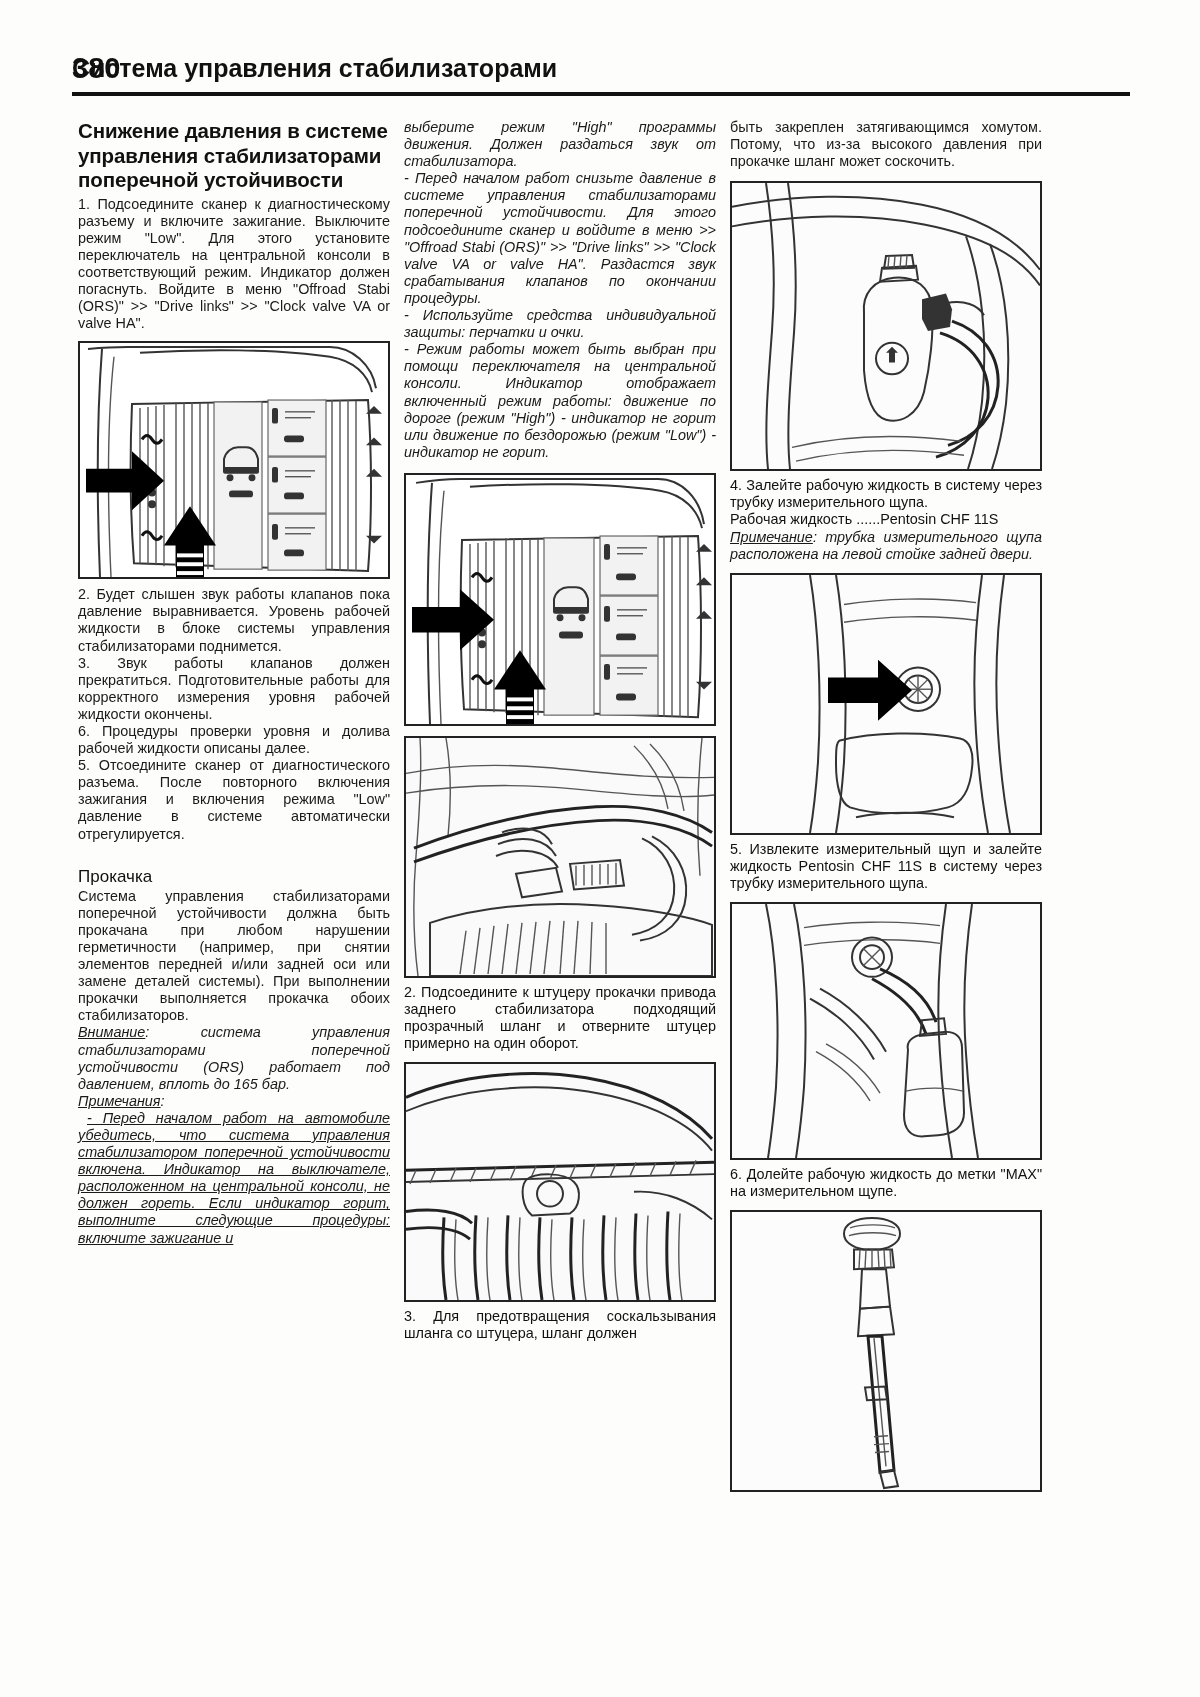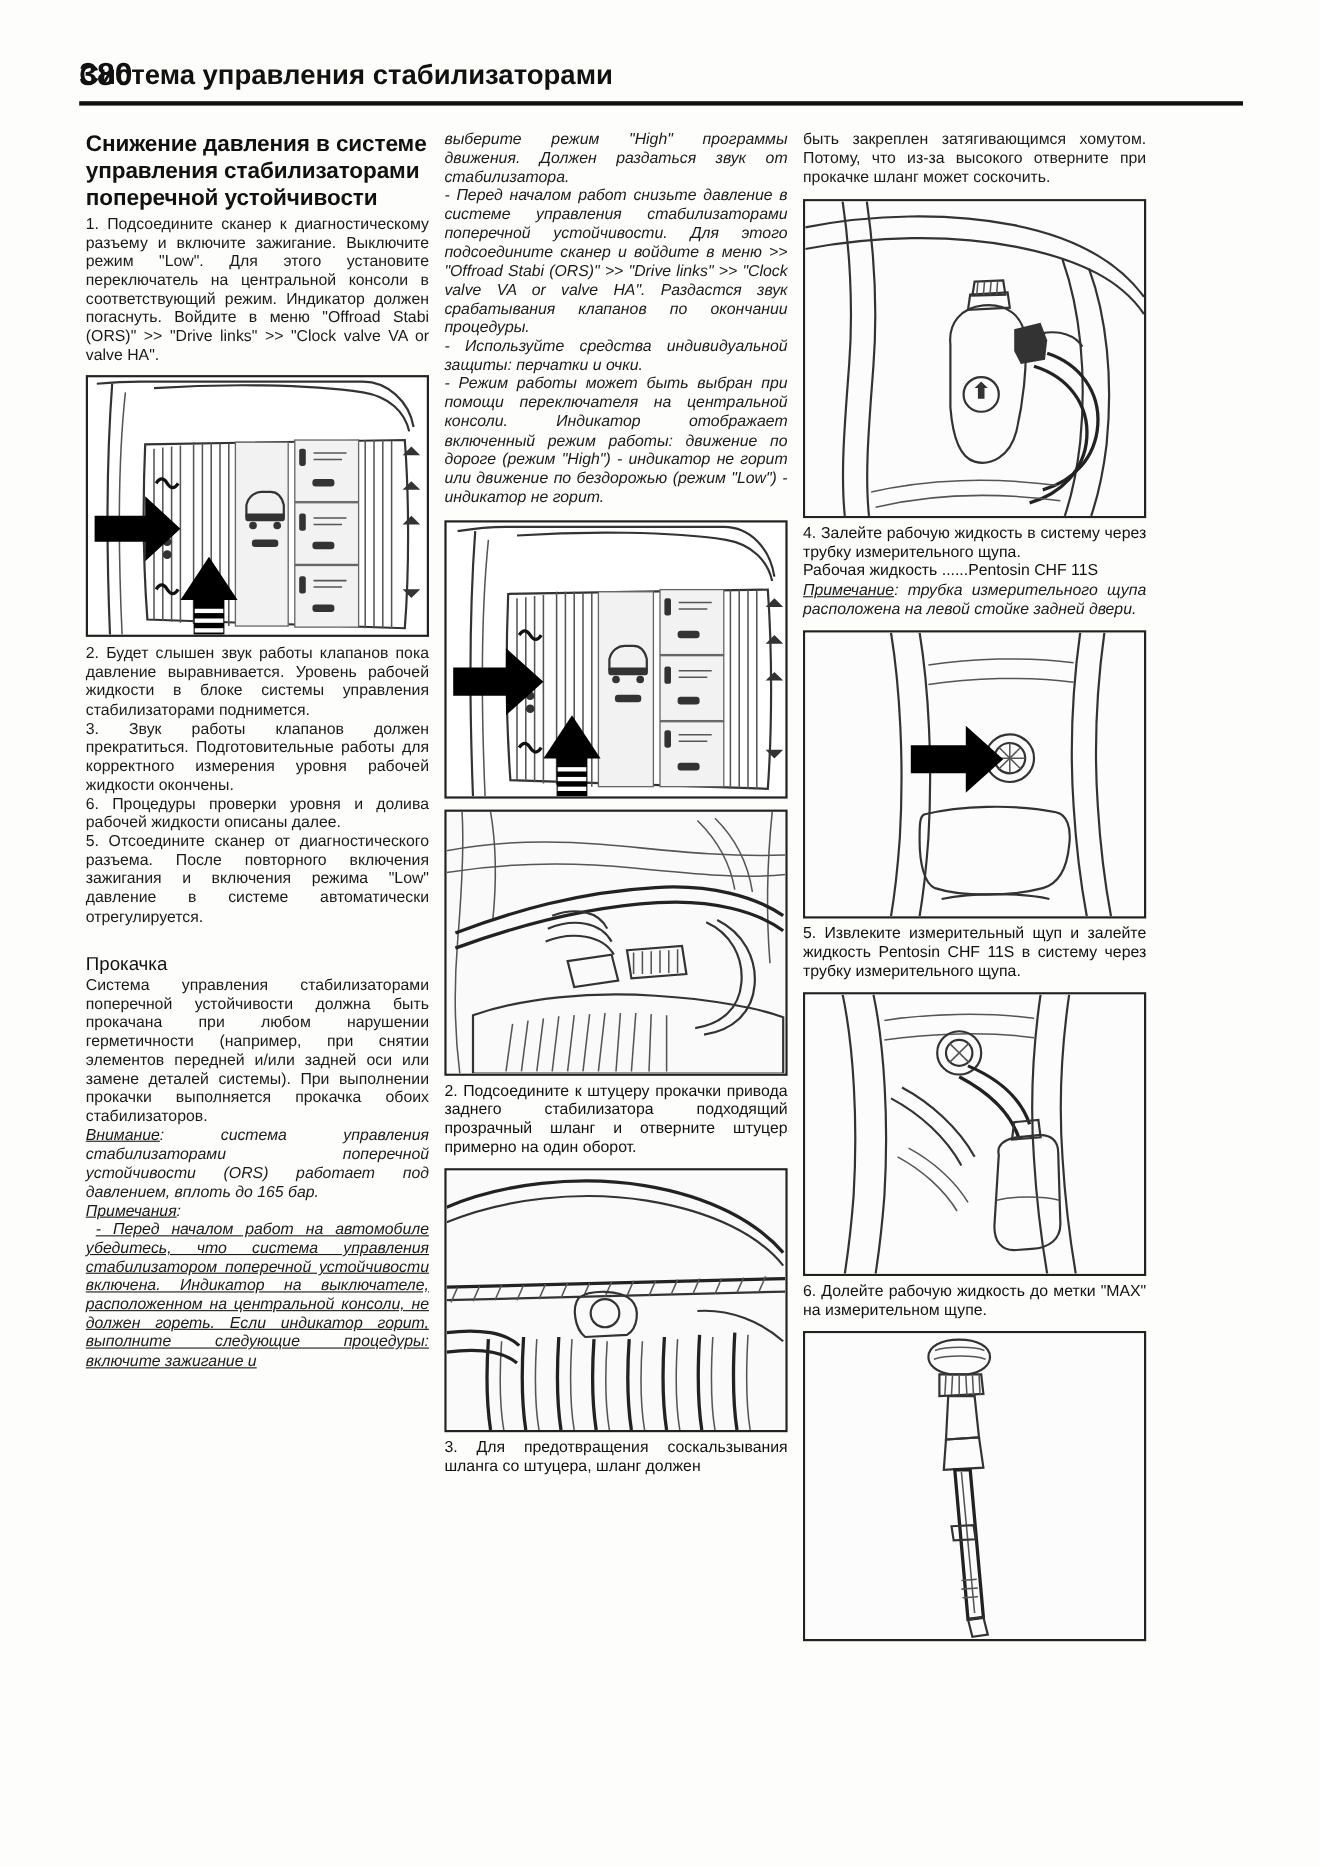--- a/index.html
+++ b/index.html
@@ -461,21 +461,21 @@
         <path class="ln-h" d="M0,168 C30,164 52,168 64,178"></path>
         <path class="ln" d="M228,130 C258,128 286,140 306,158"></path>
       </svg>
     </div>
 
     <p class="cap">3. Для предотвращения соскальзывания шланга со штуцера, шланг должен</p>
   </div>
 
   <div class="col" id="col3">
 
-    <p class="body">быть закреплен затягивающимся хомутом. Потому, что из-за высокого отверните при прокачке шланг может соскочить.</p>
+    <p class="body">быть закреплен затягивающимся хомутом. Потому, что из-за высокого давления при прокачке шланг может соскочить.</p>
 
     <div class="fig" style="height:290px; margin-top:11px;">
       <svg viewBox="0 0 308 290" preserveAspectRatio="none">
         <rect x="0" y="0" width="308" height="290" fill="#fcfcfc"></rect>
 
         <g class="ln">
           <path d="M0,24 C60,12 130,10 190,22 C250,34 286,58 308,88"></path>
           <path d="M0,44 C62,32 132,30 192,42 C252,54 288,74 308,104"></path>
           <path d="M34,0 C40,40 44,96 40,150 C36,204 32,250 36,290"></path>
           <path d="M56,0 C62,42 66,98 62,152 C58,206 54,252 58,290"></path>

